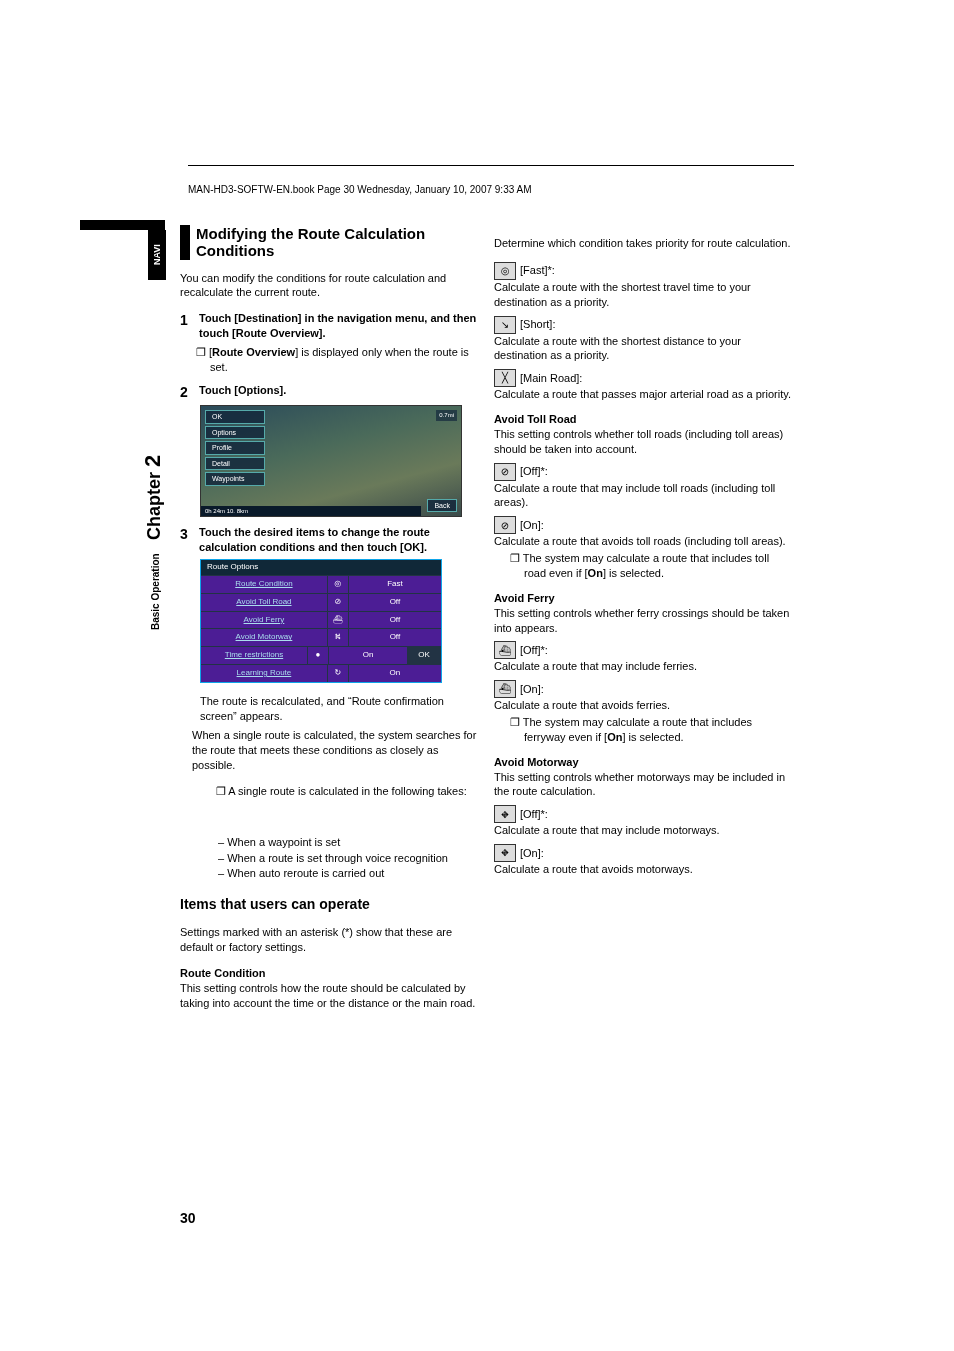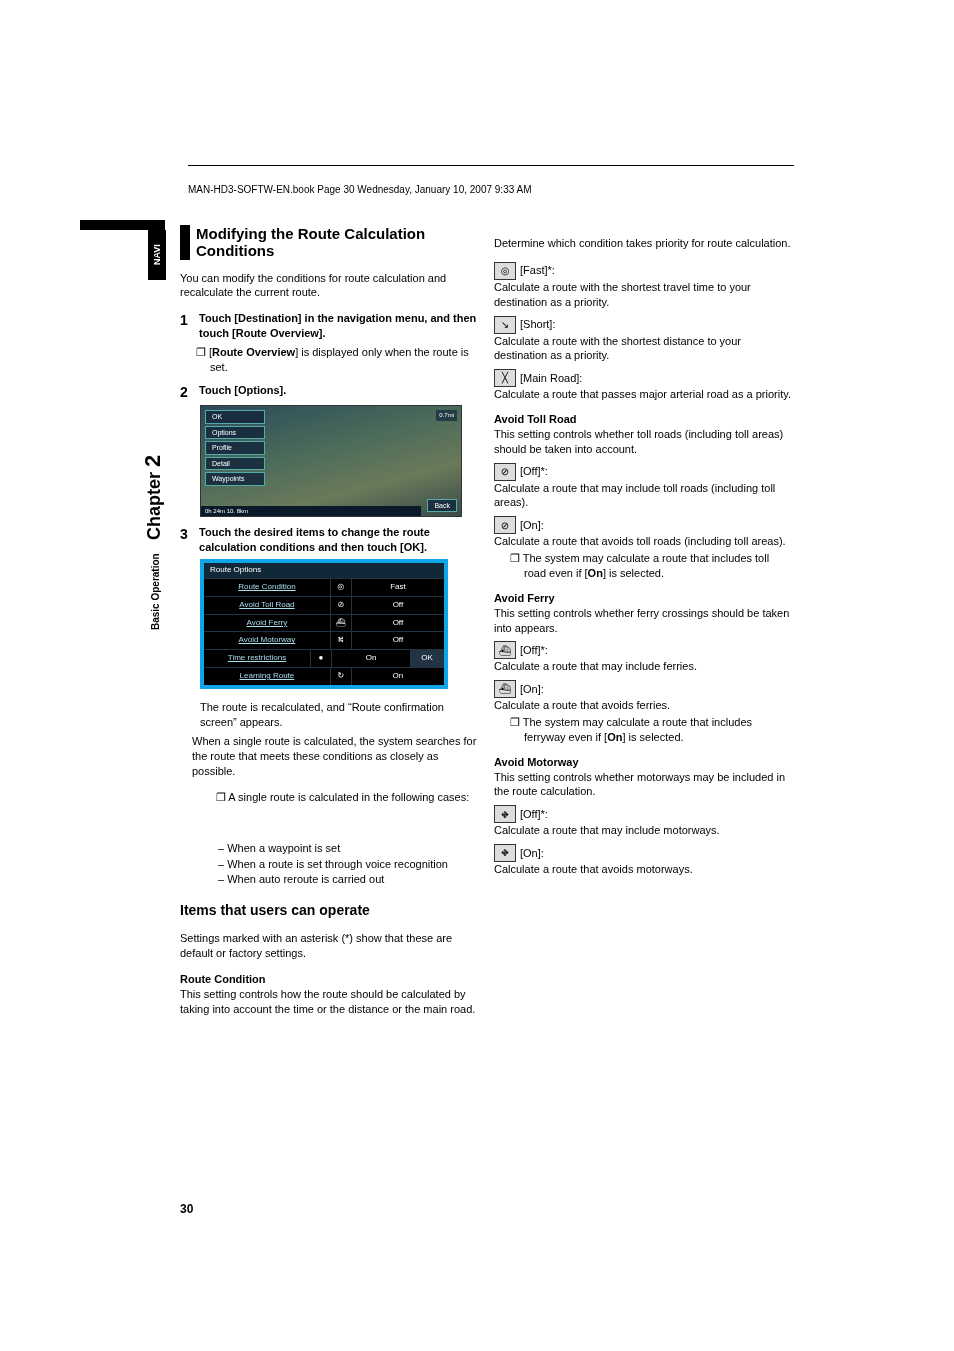--- a/index.html
+++ b/index.html
@@ -172,22 +172,22 @@
   }
   .screenshot .dist {
     position: absolute; right: 4px; top: 4px;
     background: rgba(20,40,60,.7);
     font-size: 6px; padding: 1px 3px;
   }
 
   .route-options {
     width: 240px;
     margin: 4px 0 8px 20px;
-    border: 4px solid #0ea5e9;
-    background: #000000;
+    border: 1px solid #0ea5e9;
+    background: #4c1d95;
     color: #fff;
     font-size: 8px;
   }
   .route-options .hdr {
     background: #102838;
     padding: 2px 6px;
     font-size: 8px;
   }
   .route-options .row {
     display: flex;
@@ -241,23 +241,23 @@
     display: inline-flex;
     align-items: center; justify-content: center;
     font-size: 10px;
   }
   .icon-label { font-weight: normal; font-size: 11px; }
   .desc { margin: 0; }
 
   .pagenum {
     position: absolute;
     left: 180px;
-    bottom: 135px;
-    font-weight: bold;
-    font-size: 12px;
+    bottom: 125px;
+    font-weight: bold;
+    font-size: 14px;
   }
 </style>
 </head>
 <body>
 
 <div class="page">
 
   <div class="header-line">
     <span class="cross">
       <svg viewBox="0 0 20 20">
@@ -350,21 +350,21 @@
         </div>
         <div class="row">
           <div class="lbl">Learning Route</div>
           <div class="ico">↻</div>
           <div class="val">On</div>
         </div>
       </div>
 
       <p style="margin-left:20px;">The route is recalculated, and “Route confirmation screen” appears.</p>
       <p style="margin-left:12px;margin-top:-6px;">When a single route is calculated, the system searches for the route that meets these conditions as closely as possible.</p>
-      <p class="bullet bullet-sq" style="margin-left:20px;">A single route is calculated in the following cases:</p>
+      <p class="bullet bullet-sq" style="margin-left:20px;">A single route is calculated in the following takes:</p>
       <p class="dash" style="margin-left:20px;margin-top:36px;">When a waypoint is set</p>
       <p class="dash" style="margin-left:20px;">When a route is set through voice recognition</p>
       <p class="dash" style="margin-left:20px;">When auto reroute is carried out</p>
 
       <h3 class="sub">Items that users can operate</h3>
       <p>Settings marked with an asterisk (*) show that these are default or factory settings.</p>
 
       <p class="bold-head">Route Condition</p>
       <p class="desc">This setting controls how the route should be calculated by taking into account the time or the distance or the main road.</p>
     </div>

